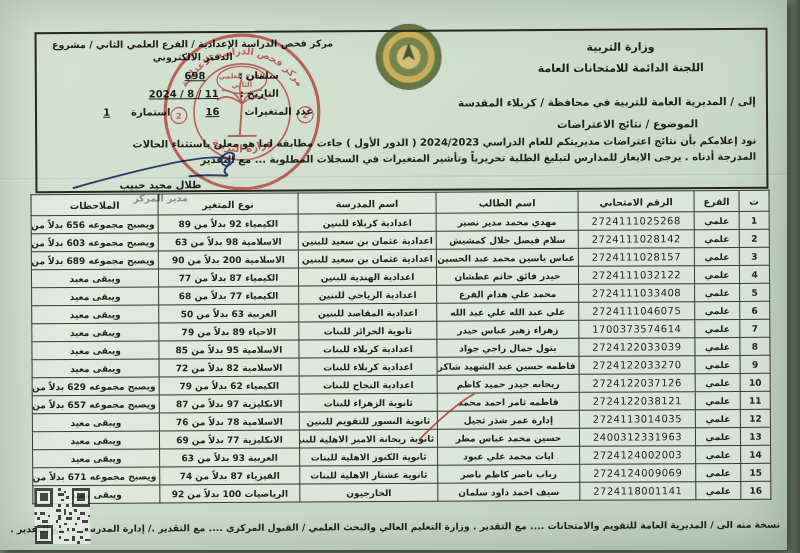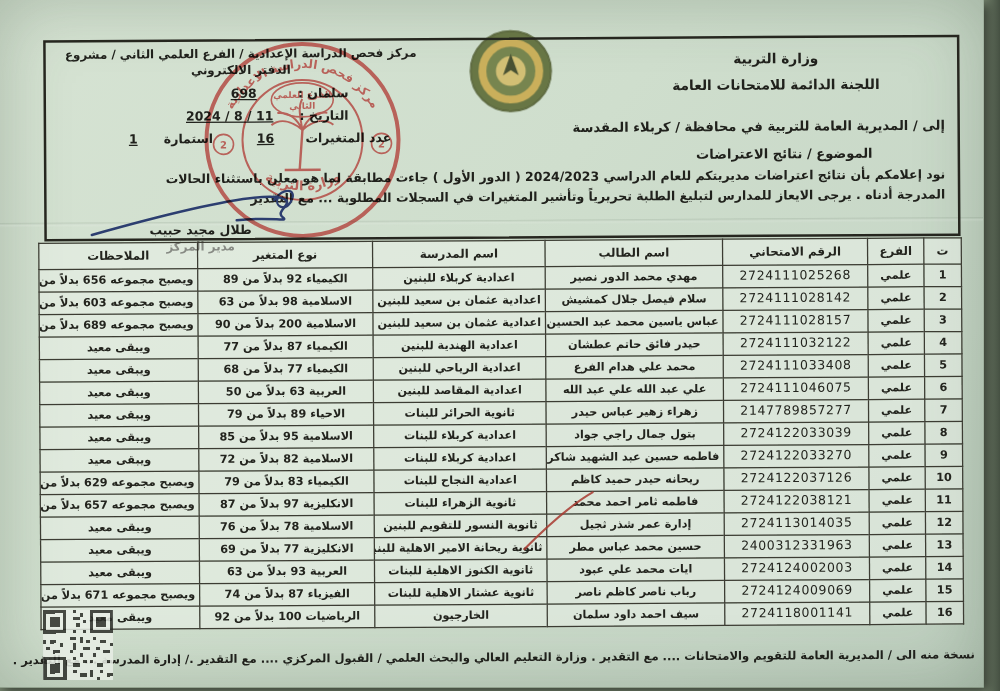--- a/index.html
+++ b/index.html
@@ -165,21 +165,21 @@
             <th data-name="col-header-school">اسم المدرسة</th>
             <th data-name="col-header-change">نوع المتغير</th>
             <th data-name="col-header-note">الملاحظات</th>
           </tr>
       </thead>
       <tbody data-name="results-table-body">
           <tr data-name="table-row">
             <td data-name="cell-no">1</td>
             <td data-name="cell-branch">علمي</td>
             <td data-name="cell-exam" class="exam">2724111025268</td>
-            <td data-name="cell-student">مهدي محمد الدور نصير</td>
+            <td data-name="cell-student">مهدي محمد مدير نصير</td>
             <td data-name="cell-school">اعدادية كربلاء للبنين</td>
             <td data-name="cell-change">الكيمياء 92 بدلاً من 89</td>
             <td data-name="cell-note">ويصبح مجموعه 656 بدلاً من 653</td>
           </tr>
           <tr data-name="table-row">
             <td data-name="cell-no">2</td>
             <td data-name="cell-branch">علمي</td>
             <td data-name="cell-exam" class="exam">2724111028142</td>
             <td data-name="cell-student">سلام فيصل جلال كمشيش</td>
             <td data-name="cell-school">اعدادية عثمان بن سعيد للبنين</td>
@@ -218,21 +218,21 @@
             <td data-name="cell-branch">علمي</td>
             <td data-name="cell-exam" class="exam">2724111046075</td>
             <td data-name="cell-student">علي عبد الله علي عبد الله</td>
             <td data-name="cell-school">اعدادية المقاصد للبنين</td>
             <td data-name="cell-change">العربية 63 بدلاً من 50</td>
             <td data-name="cell-note">ويبقى معيد</td>
           </tr>
           <tr data-name="table-row">
             <td data-name="cell-no">7</td>
             <td data-name="cell-branch">علمي</td>
-            <td data-name="cell-exam" class="exam">2147789857277</td>
+            <td data-name="cell-exam" class="exam">1700373574614</td>
             <td data-name="cell-student">زهراء زهير عباس حيدر</td>
             <td data-name="cell-school">ثانوية الحرائر للبنات</td>
             <td data-name="cell-change">الاحياء 89 بدلاً من 79</td>
             <td data-name="cell-note">ويبقى معيد</td>
           </tr>
           <tr data-name="table-row">
             <td data-name="cell-no">8</td>
             <td data-name="cell-branch">علمي</td>
             <td data-name="cell-exam" class="exam">2724122033039</td>
             <td data-name="cell-student">بتول جمال راجي جواد</td>
@@ -248,21 +248,21 @@
             <td data-name="cell-school">اعدادية كربلاء للبنات</td>
             <td data-name="cell-change">الاسلامية 82 بدلاً من 72</td>
             <td data-name="cell-note">ويبقى معيد</td>
           </tr>
           <tr data-name="table-row">
             <td data-name="cell-no">10</td>
             <td data-name="cell-branch">علمي</td>
             <td data-name="cell-exam" class="exam">2724122037126</td>
             <td data-name="cell-student">ريحانه حيدر حميد كاظم</td>
             <td data-name="cell-school">اعدادية النجاح للبنات</td>
-            <td data-name="cell-change">الكيمياء 83 بدلاً من 79</td>
+            <td data-name="cell-change">الكيمياء 62 بدلاً من 79</td>
             <td data-name="cell-note">ويصبح مجموعه 629 بدلاً من 625</td>
           </tr>
           <tr data-name="table-row">
             <td data-name="cell-no">11</td>
             <td data-name="cell-branch">علمي</td>
             <td data-name="cell-exam" class="exam">2724122038121</td>
             <td data-name="cell-student">فاطمه ثامر احمد محمد</td>
             <td data-name="cell-school">ثانوية الزهراء للبنات</td>
             <td data-name="cell-change">الانكليزية 97 بدلاً من 87</td>
             <td data-name="cell-note">ويصبح مجموعه 657 بدلاً من 647</td>

